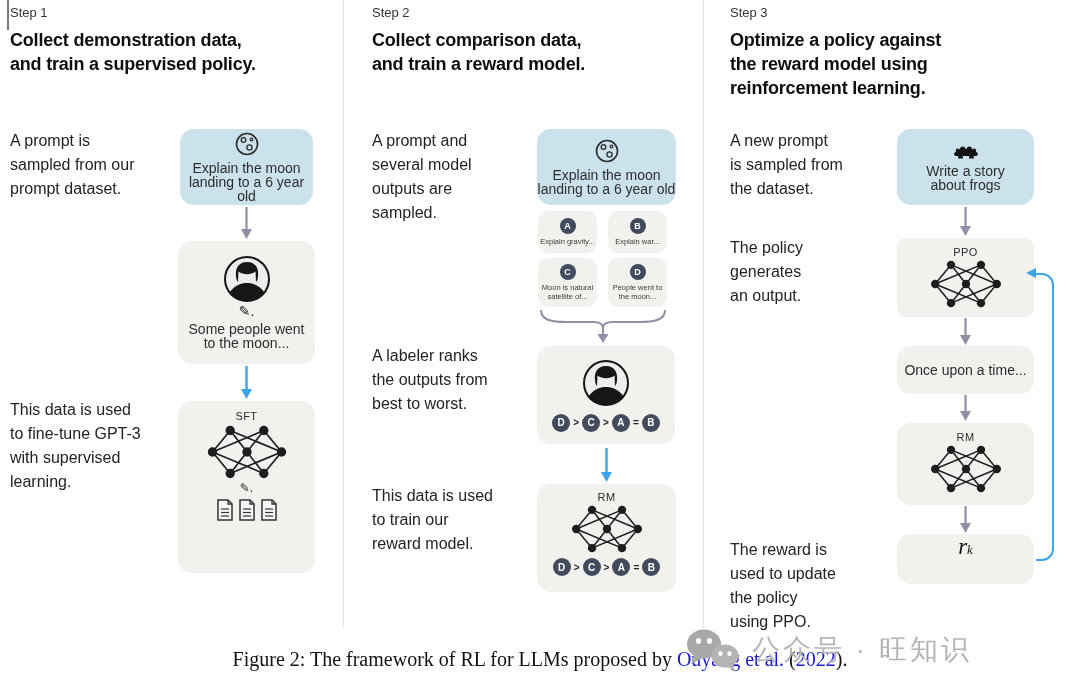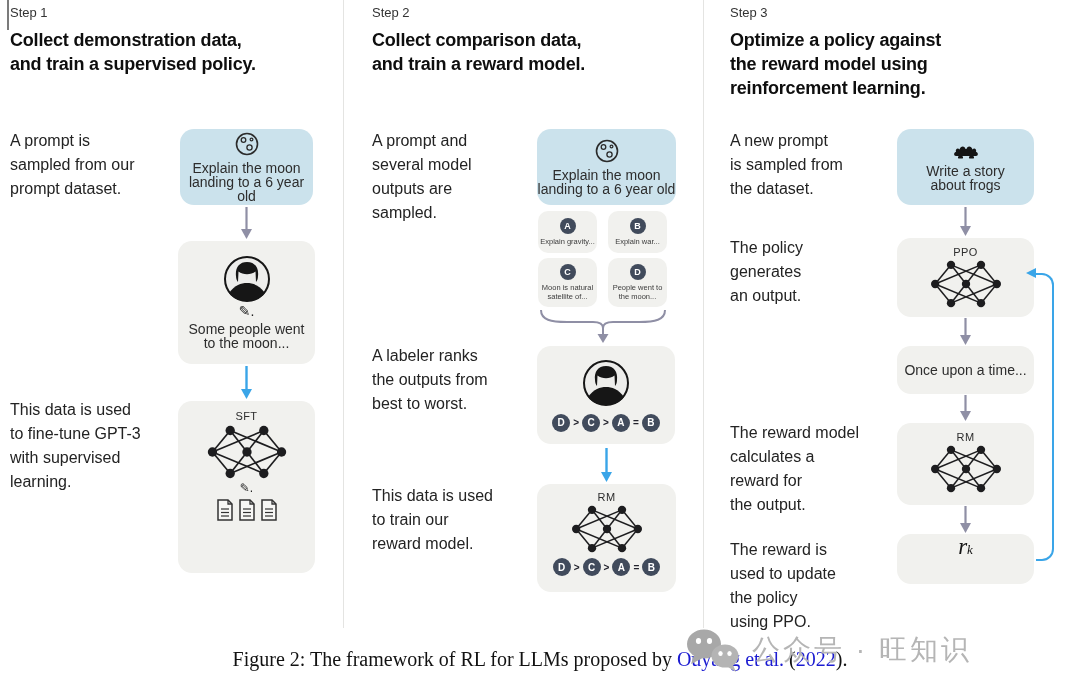--- a/index.html
+++ b/index.html
@@ -261,45 +261,41 @@
   <div class="step-label" style="left:730px;top:5px;">Step 3</div>
   <div class="step-title" style="left:730px;top:28px;">Optimize a policy against
 the reward model using
 reinforcement learning.</div>
   <div class="body-text" style="left:730px;top:129px;">A new prompt
 is sampled from
 the dataset.</div>
   <div class="body-text" style="left:730px;top:236px;">The policy
 generates
 an output.</div>
-  <div class="body-text" style="left:730px;top:421px;">The reward model
-calculates a
-reward for
-the output.</div>
   <div class="body-text" style="left:730px;top:538px;">The reward is
 used to update
 the policy
 using PPO.</div>
 
   <div class="bluebox" style="left:897px;top:129px;width:137px;height:76px;">
     <svg width="26" height="17" viewBox="0 0 26 17">
       <path d="M3,13 C0.5,13 0.5,9.5 3,8.8 C2,6 5,4.5 6.5,6.5 C7.5,2.5 12,2.8 12.5,6 L13.5,6 C14,2.8 18.5,2.5 19.5,6.5 C21,4.5 24,6 23,8.8 C25.5,9.5 25.5,13 23,13 Z" fill="#141414"></path>
       <rect x="5" y="13" width="5" height="2.6" rx="1.2" fill="#141414"></rect>
       <rect x="16" y="13" width="5" height="2.6" rx="1.2" fill="#141414"></rect>
     </svg>
     <div class="boxtext" style="margin-top:4px;">Write a story
 about frogs</div>
   </div>
 
   <svg class="arrow" style="left:959px;top:207px;" width="13" height="29">
     <line x1="6.5" y1="0" x2="6.5" y2="20" stroke="#8f8fa5" stroke-width="2.2"></line>
     <polygon points="1,19 12,19 6.5,29" fill="#8f8fa5"></polygon>
   </svg>
 
-  <div class="graybox" style="left:897px;top:238px;width:137px;height:79px;">
+  <div class="graybox" style="left:897px;top:238px;width:137px;height:79px;border-radius:9px;">
     <div class="mlabel" style="margin-top:8px;">PPO</div>
     <svg width="84" height="50" viewBox="0 0 88 60" style="margin-top:1px;">
       <g stroke="#1d1d1f" stroke-width="1.8">
         <line x1="26" y1="7" x2="7" y2="30"></line>
           <line x1="26" y1="7" x2="44" y2="30"></line>
           <line x1="26" y1="7" x2="81" y2="30"></line>
         <line x1="62" y1="7" x2="7" y2="30"></line>
           <line x1="62" y1="7" x2="44" y2="30"></line>
           <line x1="62" y1="7" x2="81" y2="30"></line>
         <line x1="7" y1="30" x2="26" y2="53"></line>

